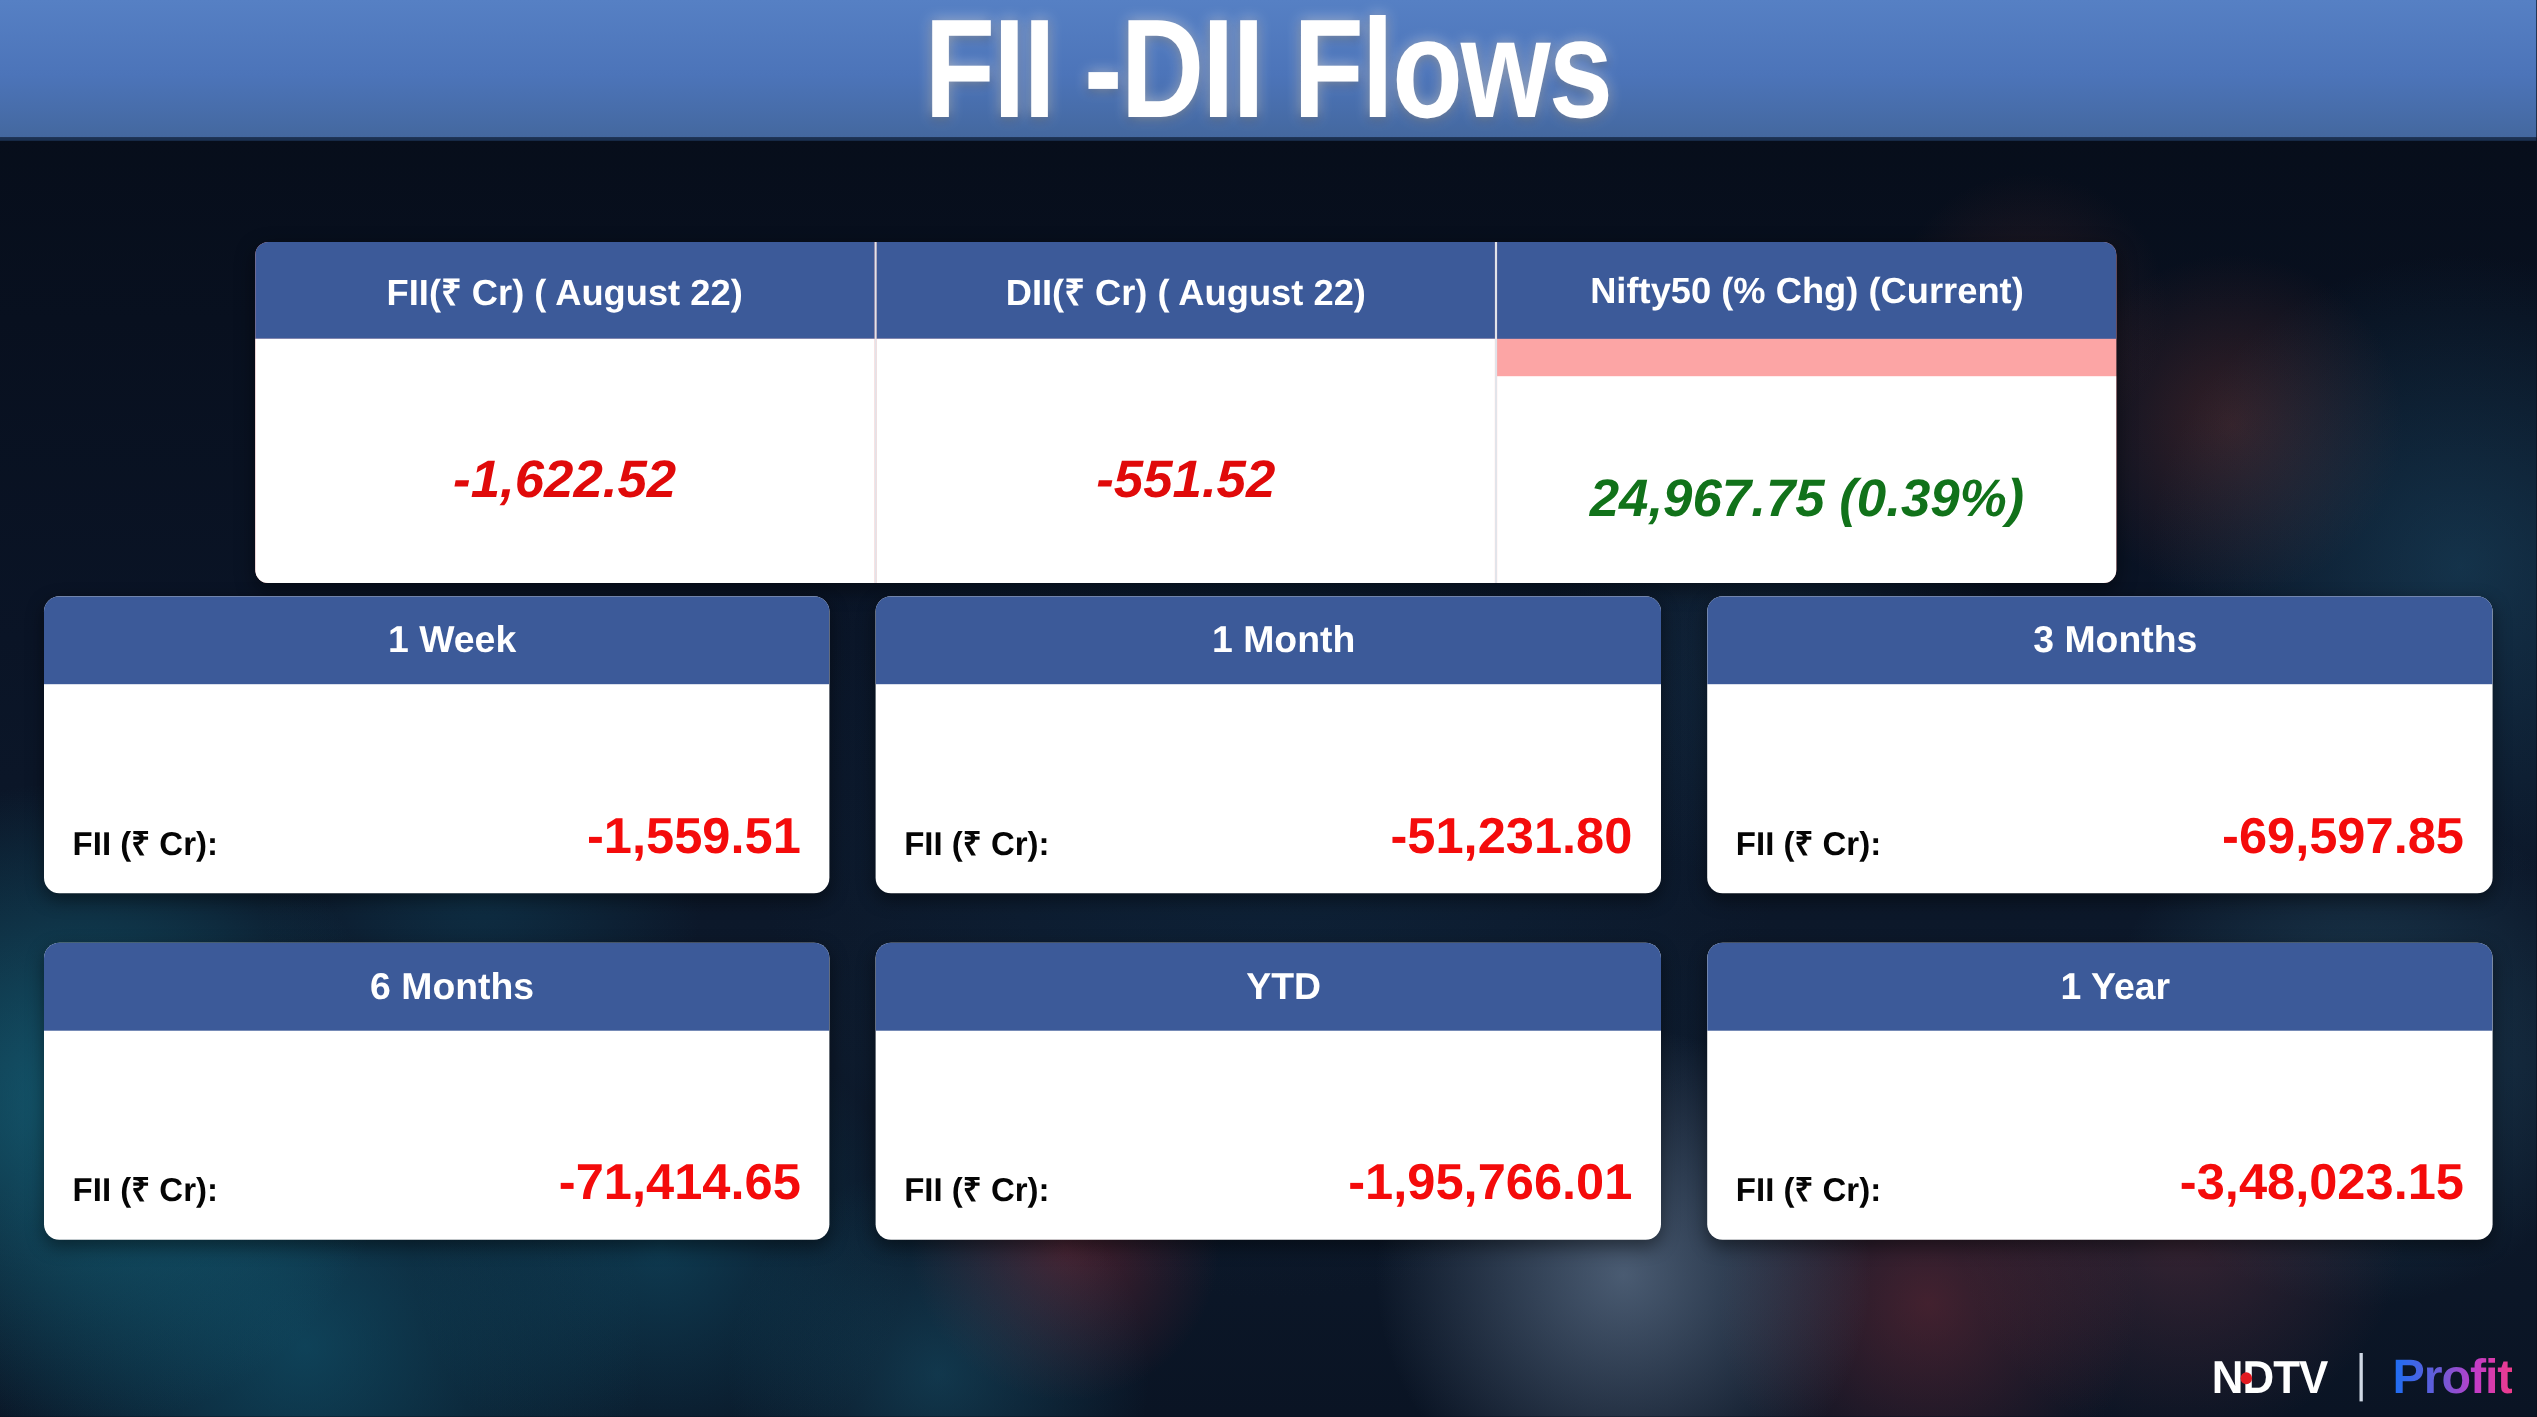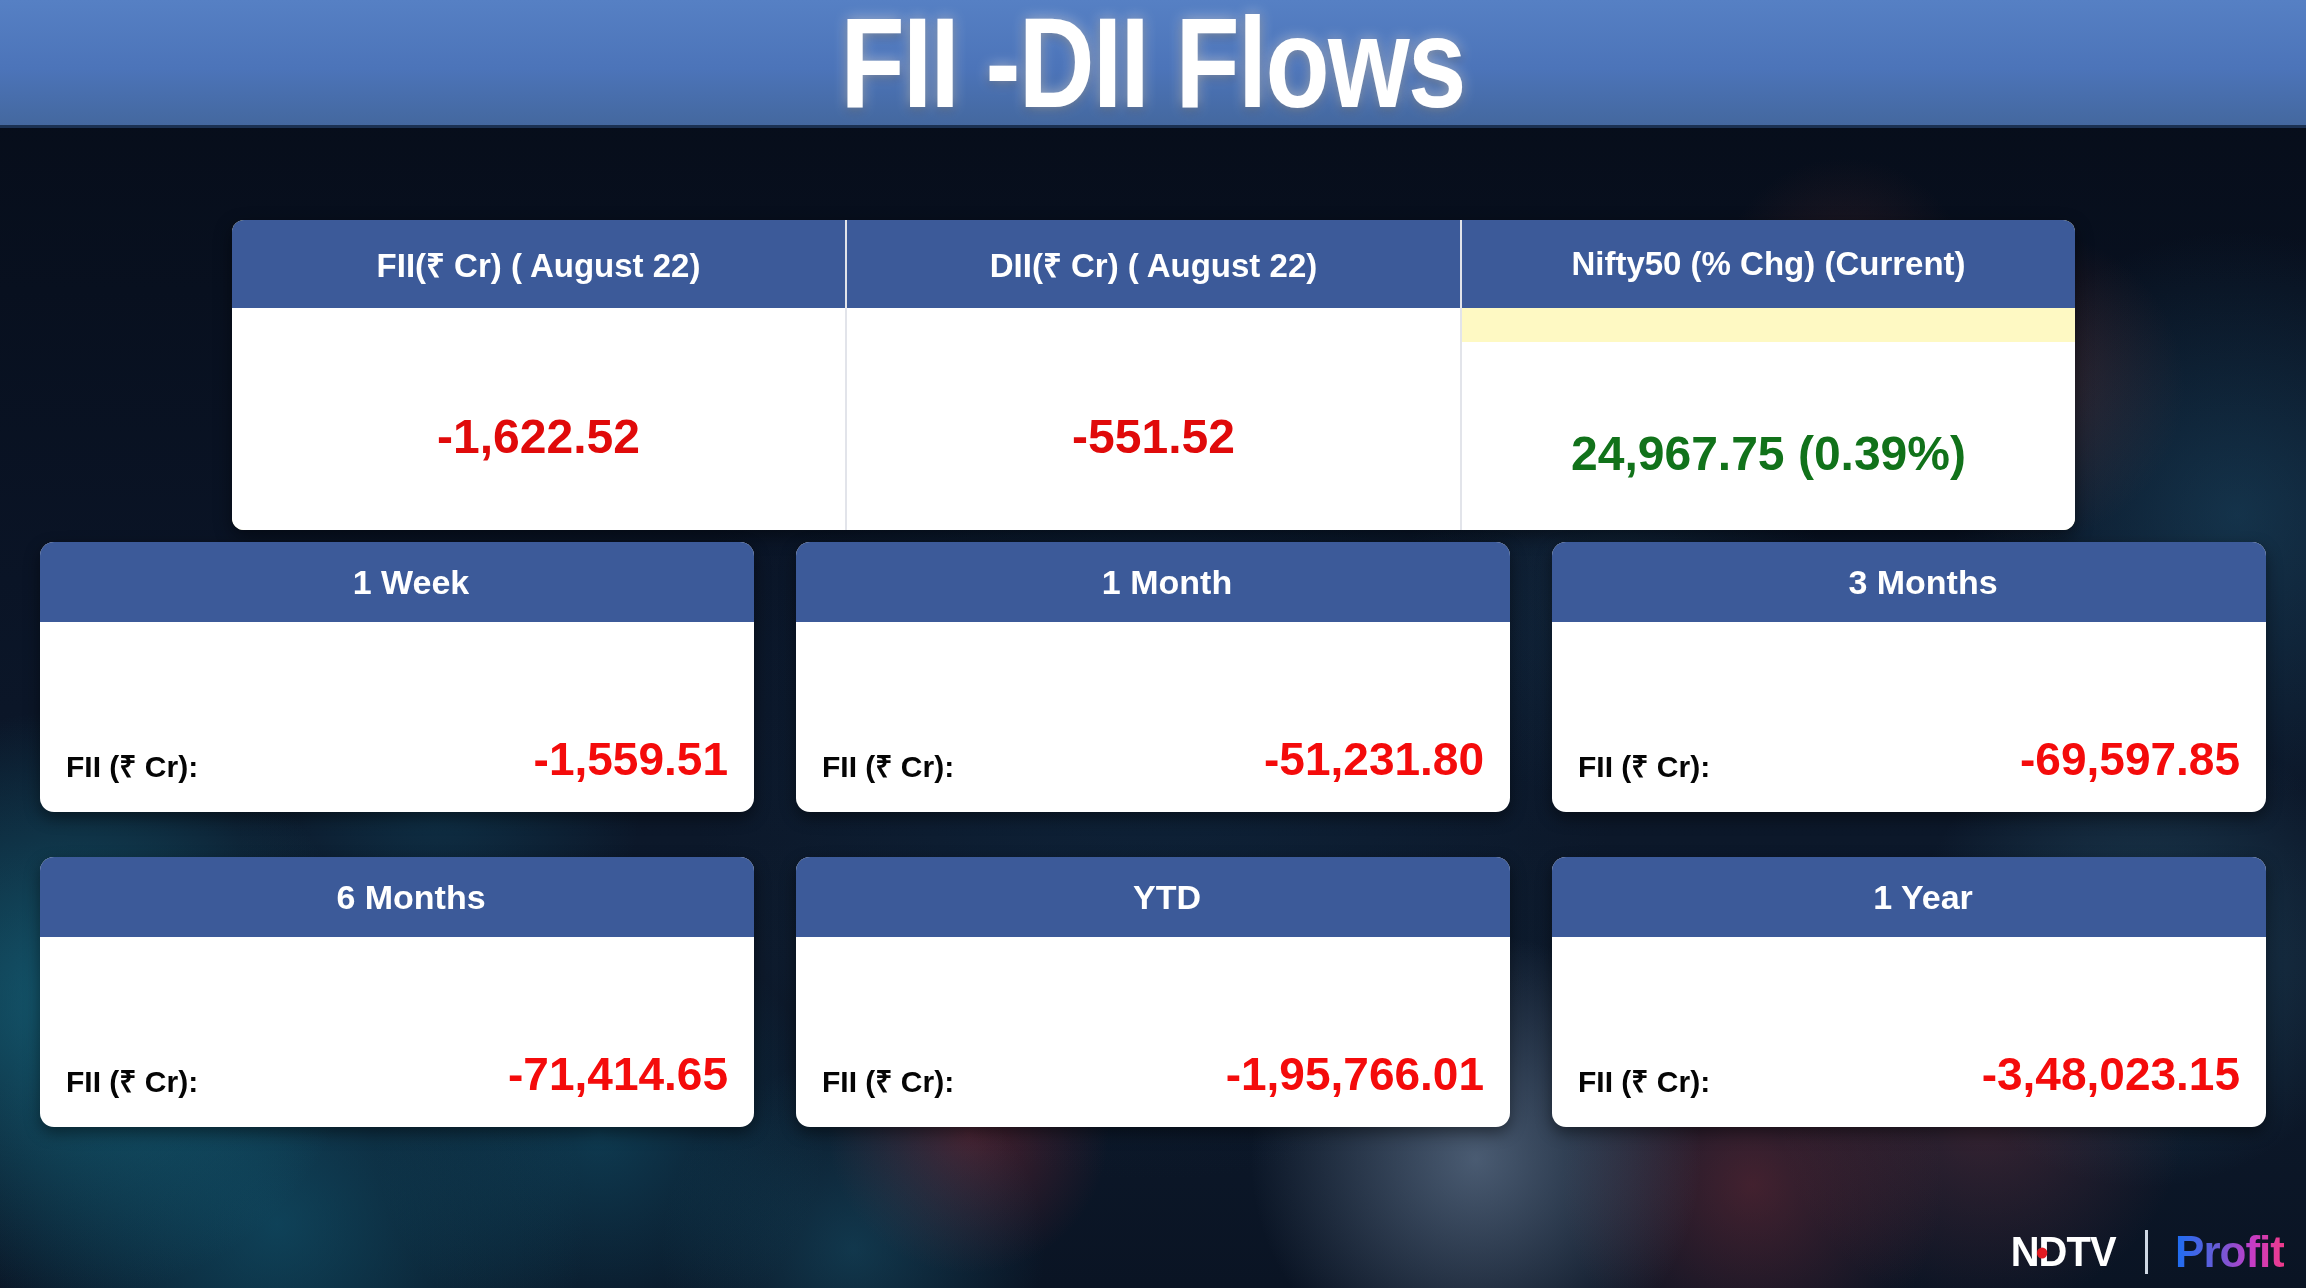--- a/index.html
+++ b/index.html
@@ -55,26 +55,26 @@
     transform:scaleX(.82);
     transform-origin:center;
     text-shadow:0 0 14px rgba(255,255,255,.55), 0 3px 10px rgba(10,25,55,.55);
     white-space:nowrap;
     line-height:1;
   }
 
   
   .summary {
     position:absolute; left:232px; top:220px;
-    width:1843px; height:310px;
+    width:1692px; height:310px;
     border-radius:12px;
     overflow:hidden;
     box-shadow:0 6px 18px rgba(0,0,0,.45);
     display:flex;
-    background:#fef9c3;
+    background:#fca5a5;
   }
   .summary-col {
     flex:1 1 0;
     display:flex; flex-direction:column;
     border-right:2px solid #e2e4ea;
   }
   .summary-col:last-child { border-right:none;gap:34px; }
 
   .summary-head {
     height:88px;
@@ -82,20 +82,21 @@
     color:#ffffff;
     display:flex; align-items:center; justify-content:center;
     font-size:33px; font-weight:bold;
     white-space:nowrap;
   }
   .summary-body {
     flex:1;
     background:#ffffff;
     display:flex; align-items:center; justify-content:center;
     padding-top:34px;
+    font-style:italic;
   }
   .summary-value {
     font-size:48px; font-weight:bold;
     white-space:nowrap;
   }
   .neg { color:#e00a0a; }
   .pos { color:#11721a; }
 
   
   .cards {

